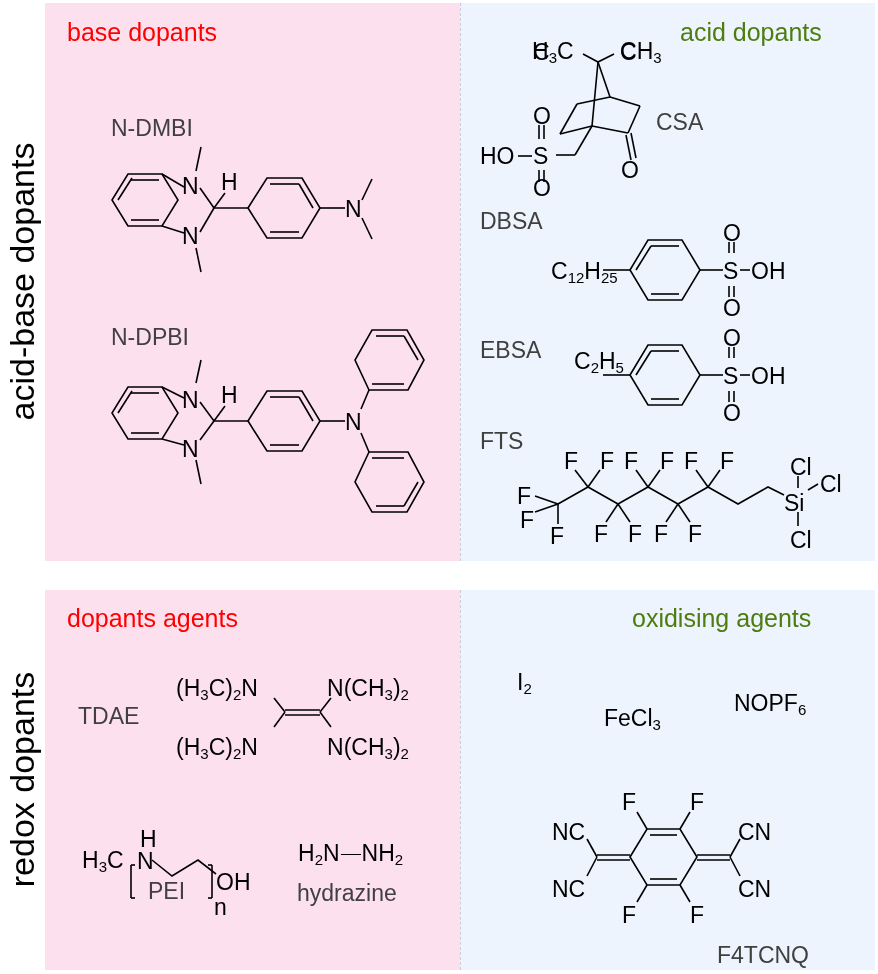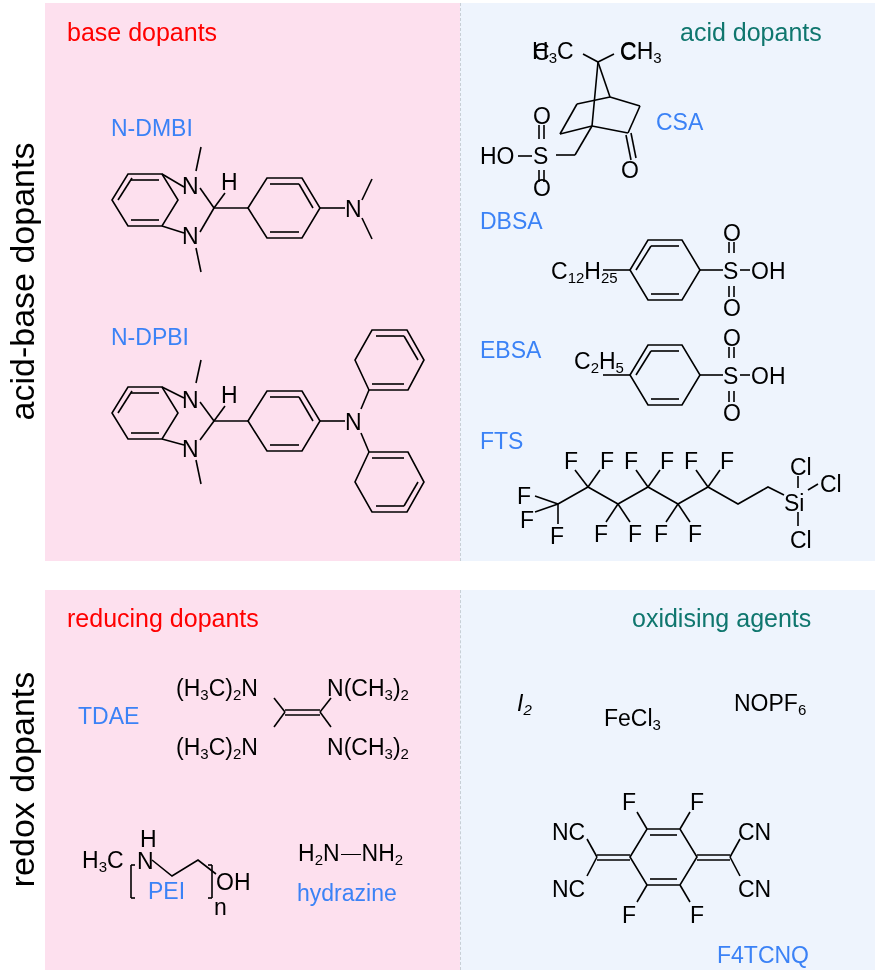--- a/index.html
+++ b/index.html
@@ -6,22 +6,22 @@
   body { width:878px; height:974px; position:relative; overflow:hidden;
          font-family:"Liberation Sans", sans-serif; }
   .panel { position:absolute; }
   .pink { background:#fde0ee; }
   .blue { background:#eef4fd; }
   .divider { position:absolute; width:0; border-left:1.5px dashed #c8cfd6; }
   .row-label { position:absolute; font-size:34px; color:#000; white-space:nowrap;
                transform-origin:center center; transform:rotate(-90deg); }
   .heading { position:absolute; font-weight:normal; font-size:25px; white-space:nowrap; }
   .heading.red { color:#ff0000; }
-  .heading.blue { color:#0f766e; }
-  .name { position:absolute; font-size:23px; color:#3b82f6; white-space:nowrap; }
+  .heading.blue { color:#4d7c0f; }
+  .name { position:absolute; font-size:23px; color:#404040; white-space:nowrap; }
   .formula { position:absolute; font-size:23px; color:#000; white-space:nowrap; }
   .formula sub { font-size:15px; vertical-align:-4px; }
   svg.mol { position:absolute; overflow:visible; }
   svg.mol line, svg.mol polyline, svg.mol polygon { stroke:#000; stroke-width:1.6; fill:none; }
   svg.mol text { font-family:"Liberation Sans", sans-serif; font-size:23px; fill:#000; }
 </style>
 </head>
 <body>
 
 <div class="row-label" style="left:-128px; top:262px; width:300px; text-align:center;">acid-base dopants</div>
@@ -29,21 +29,21 @@
 
 <div class="panel pink" style="left:45px; top:3px; width:415px; height:558px;"></div>
 <div class="panel blue" style="left:460px; top:3px; width:415px; height:558px;"></div>
 <div class="panel pink" style="left:45px; top:590px; width:415px; height:380px;"></div>
 <div class="panel blue" style="left:460px; top:590px; width:415px; height:380px;"></div>
 <div class="divider" style="left:460px; top:3px; height:558px;"></div>
 <div class="divider" style="left:460px; top:590px; height:380px;"></div>
 
 <div class="heading red" style="left:67px; top:18px;">base dopants</div>
 <div class="heading blue" style="left:680px; top:18px;">acid dopants</div>
-<div class="heading red" style="left:67px; top:604px;">reducing dopants</div>
+<div class="heading red" style="left:67px; top:604px;">dopants agents</div>
 <div class="heading blue" style="left:632px; top:604px;">oxidising agents</div>
 
 <div class="name" style="left:111px; top:115px;">N-DMBI</div>
 <svg class="mol" style="left:0; top:0;" width="460" height="300">
   <polygon points="128,174 162,174 178,200 162,226 128,226 112,200"></polygon>
   <line x1="131" y1="180" x2="159" y2="180"></line>
     <line x1="131" y1="220" x2="159" y2="220"></line>
     <line x1="118" y1="200" x2="132" y2="178"></line>
   <line x1="162" y1="174" x2="184" y2="187"></line>
     <line x1="162" y1="226" x2="184" y2="233"></line>
@@ -245,21 +245,21 @@
   <text x="137" y="49">N</text>
   <text x="140" y="27">H</text>
   <text x="216" y="70">OH</text>
   <text x="214" y="95">n</text>
 </svg>
 <div class="name" style="left:148px; top:878px;text-align:center;">PEI</div>
 
 <div class="formula" style="left:298px; top:840px;"><span>H</span><sub>2</sub><span>N</span><span style="display:inline-block; width:20px; border-top:1.6px solid #000; vertical-align:middle; margin:0 1px;"></span><span>N</span><span>H</span><sub>2</sub></div>
 <div class="name" style="left:297px; top:880px;">hydrazine</div>
 
-<div class="formula" style="left:517px; top:690px;font-style:italic;"><span>I</span><sub>2</sub></div>
+<div class="formula" style="left:517px; top:669px;"><span>I</span><sub>2</sub></div>
 <div class="formula" style="left:604px; top:690px;margin-top:15px;"><span>FeCl</span><sub>3</sub></div>
 <div class="formula" style="left:734px; top:690px;"><span>NOPF</span><sub>6</sub></div>
 
 <svg class="mol" style="left:440px; top:760px;" width="440" height="180">
   <polygon points="190,97 207,69 240,69 257,97 240,125 207,125"></polygon>
   <line x1="210" y1="75" x2="237" y2="75"></line>
     <line x1="210" y1="119" x2="237" y2="119"></line>
   <line x1="157" y1="95" x2="190" y2="95"></line>
     <line x1="157" y1="100" x2="190" y2="100"></line>
   <line x1="257" y1="95" x2="290" y2="95"></line>

